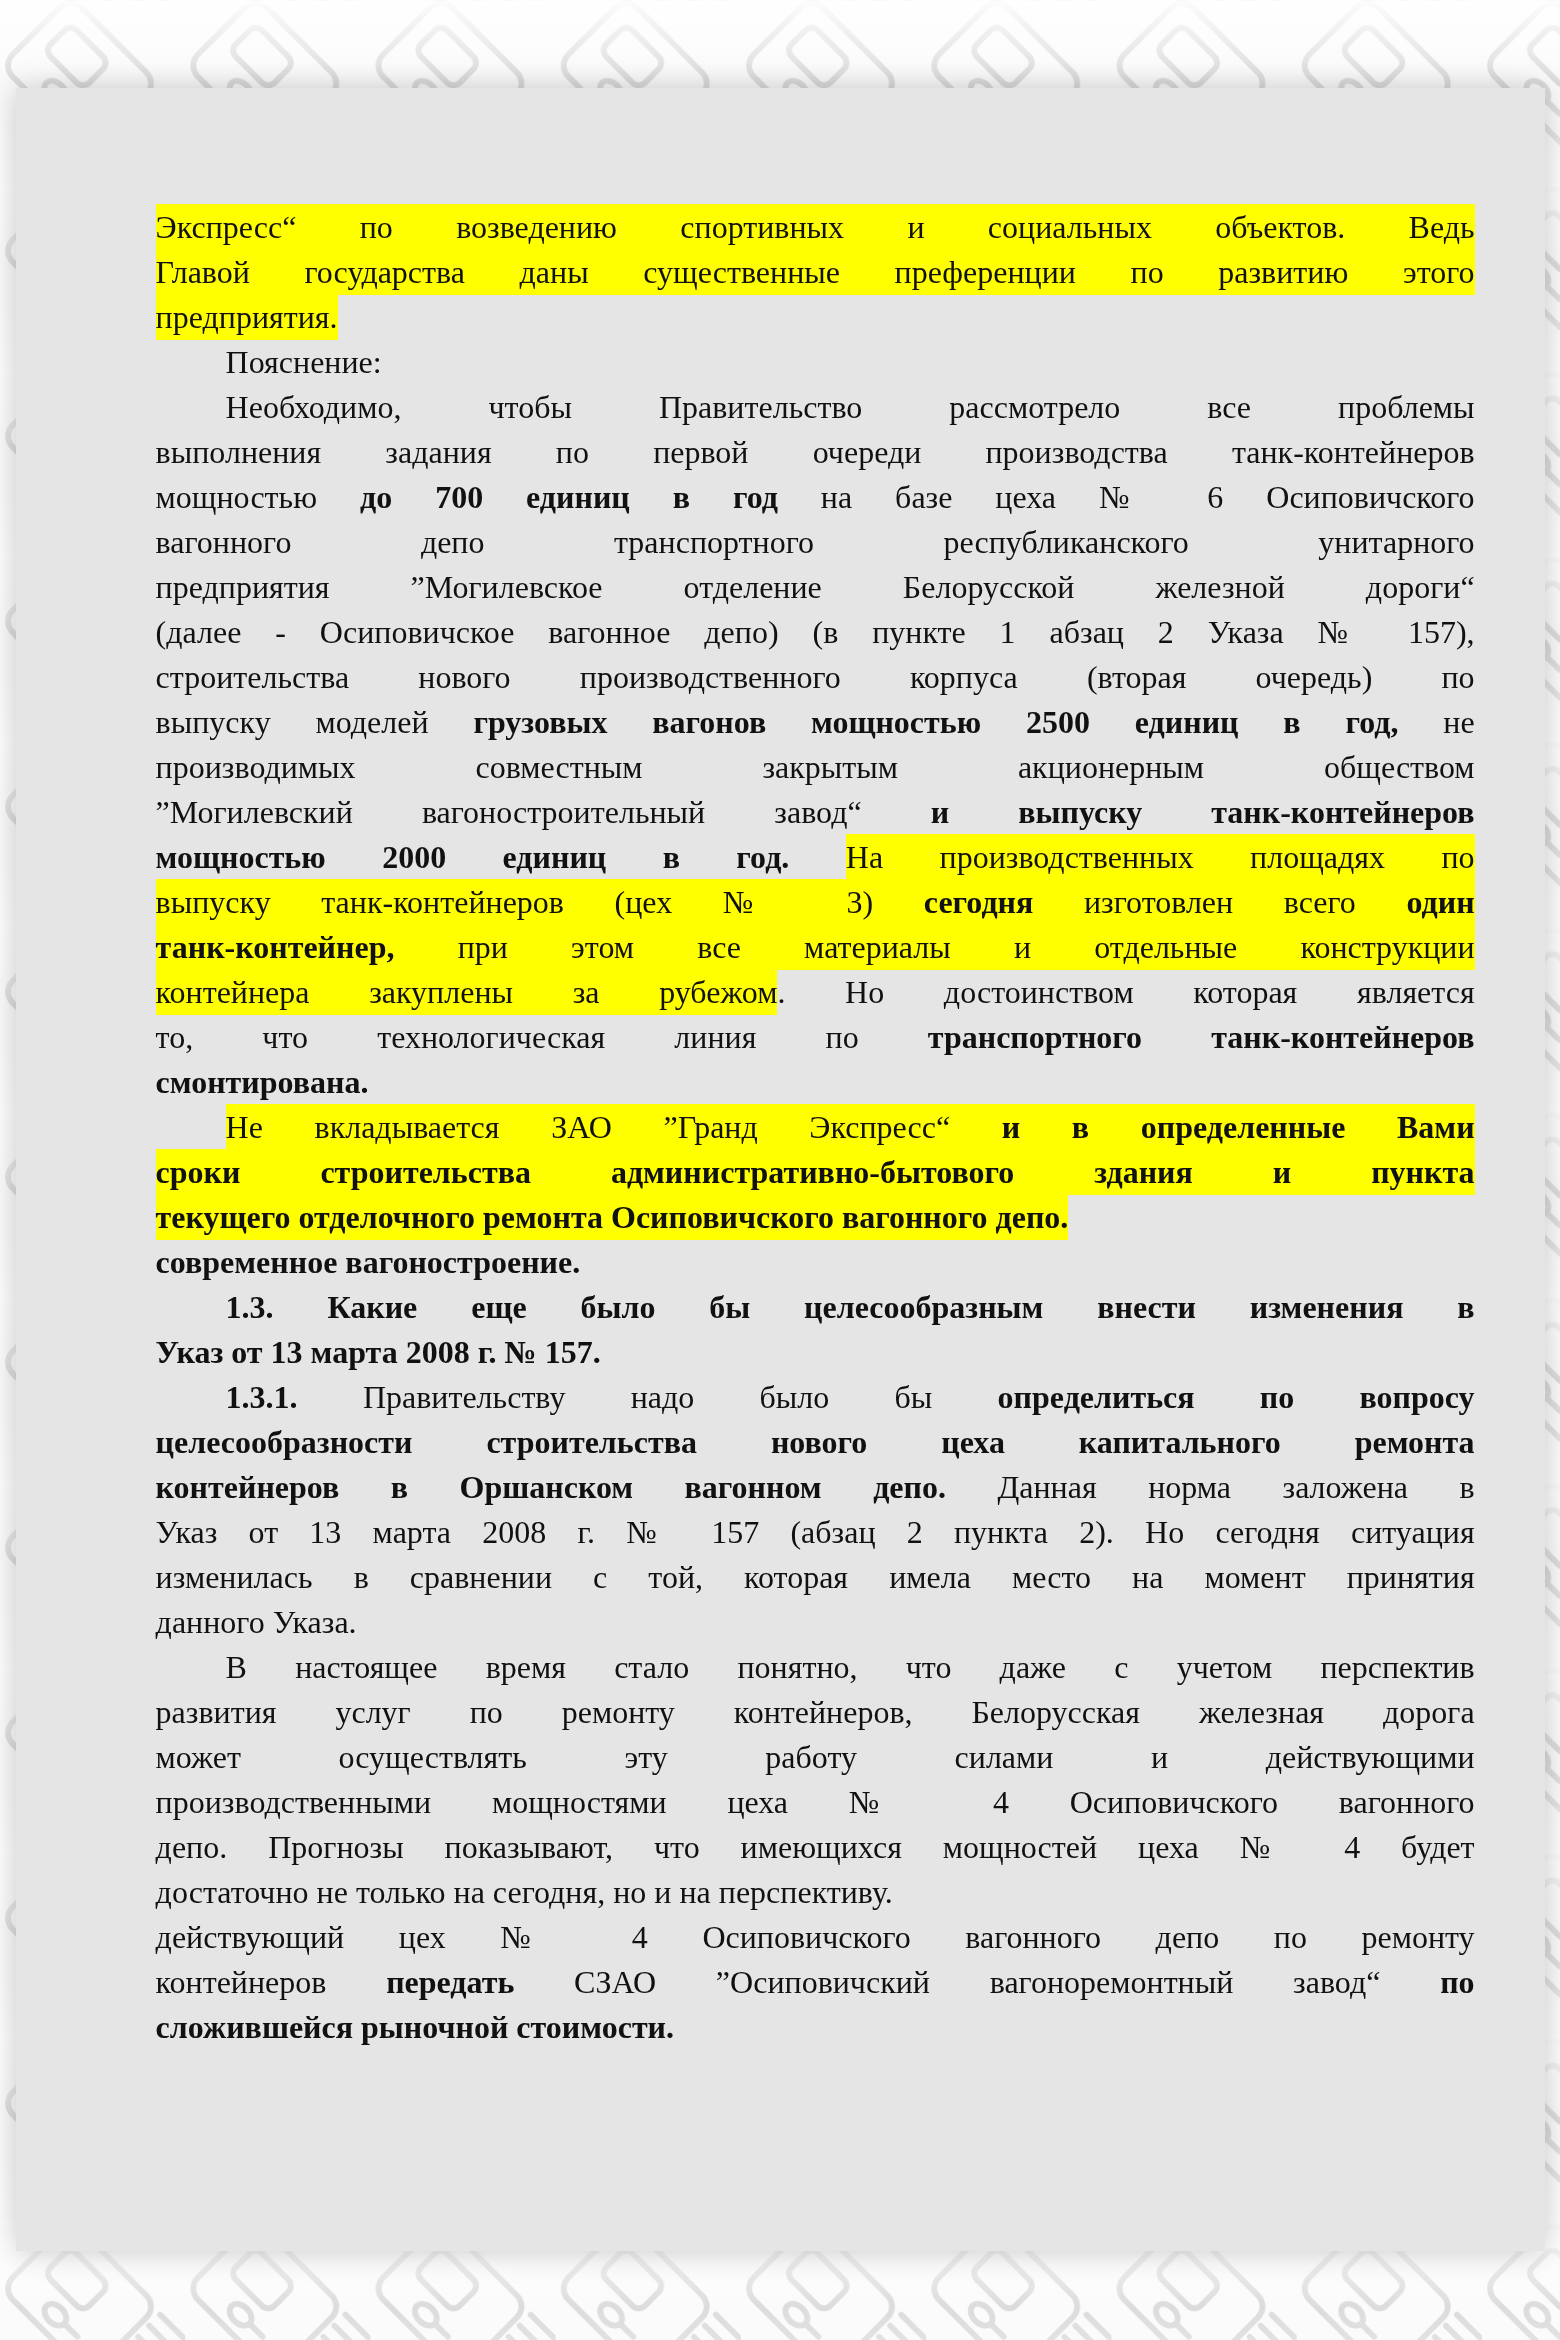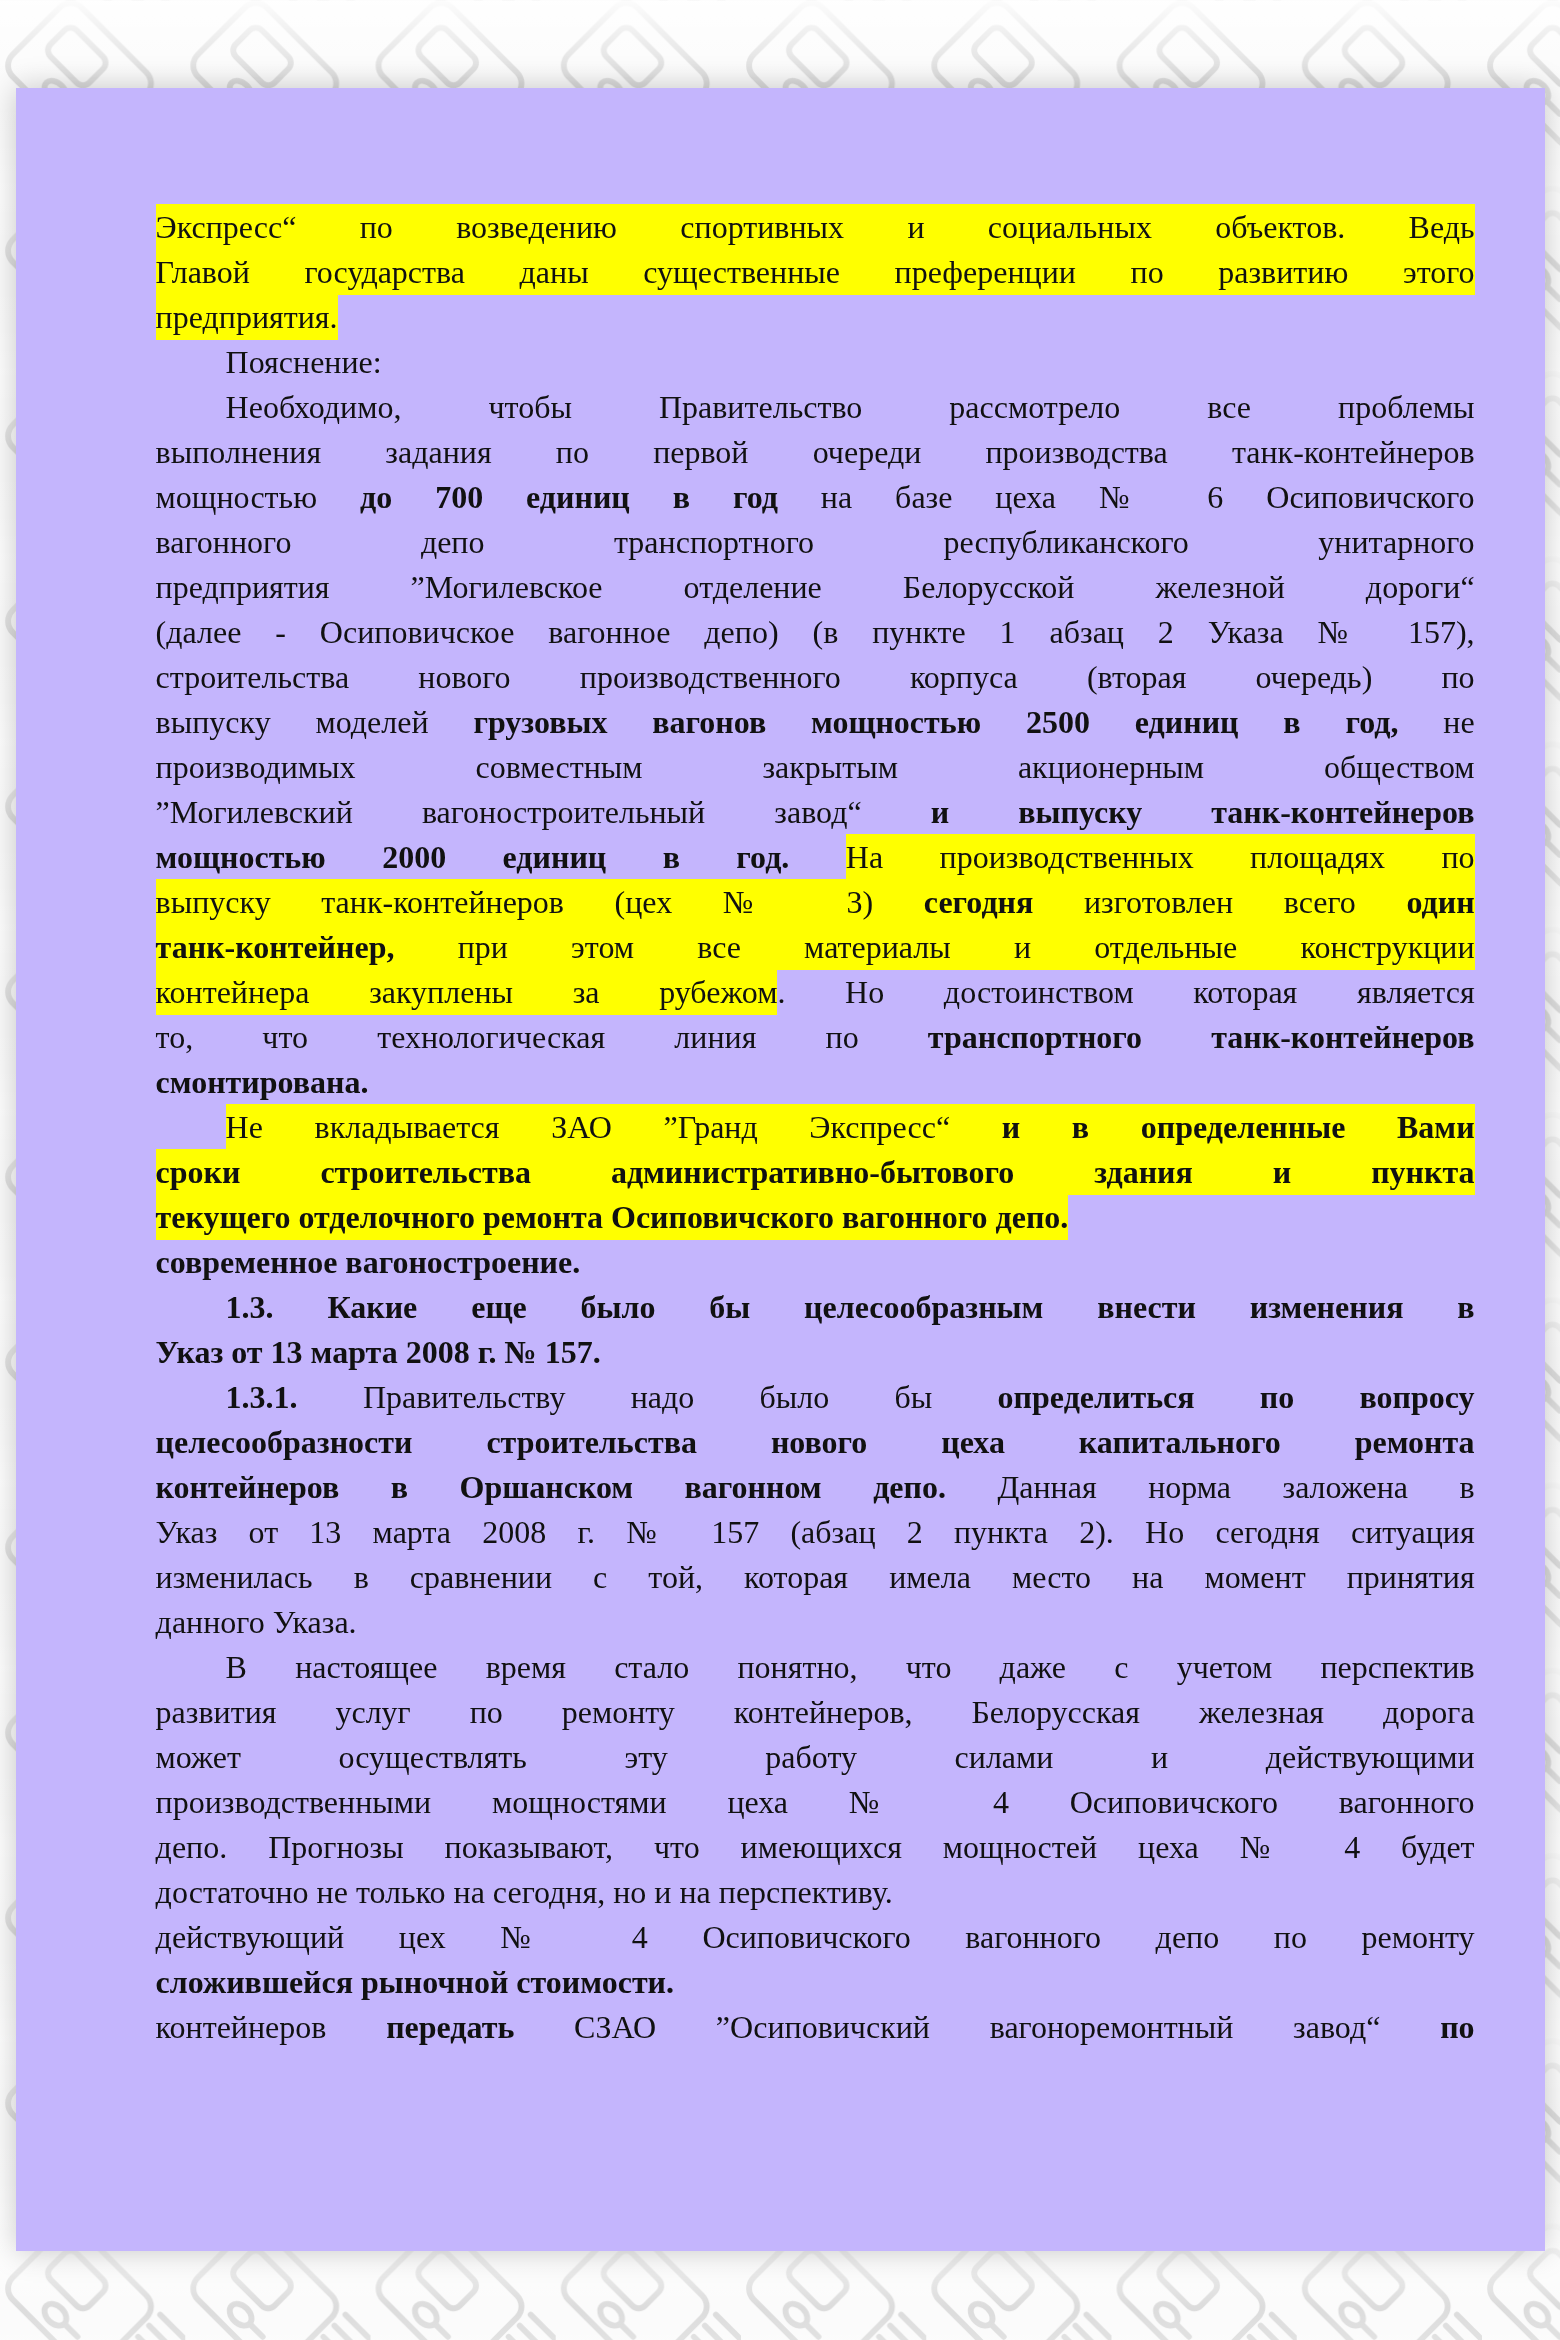--- a/index.html
+++ b/index.html
@@ -20,21 +20,21 @@
     height: 2341px;
     display: block;
   }
 
   .page {
     position: absolute;
     left: 15.6px;
     top: 88px;
     width: 1529px;
     height: 2163px;
-    background: #c4b5fd;
+    background: #e5e5e5;
     box-shadow: 0 0 29px rgba(0,0,0,0.22);
   }
 
   .doc {
     box-sizing: border-box;
     width: 100%;
     height: 100%;
     padding: 117px 70px 0 140px;
     font-family: "Liberation Serif", "DejaVu Serif", serif;
     font-size: 32px;
@@ -127,19 +127,19 @@
         <div class="doc-line"><span>Указ от 13 марта 2008 г. № 157 (абзац 2 пункта 2). Но сегодня ситуация</span></div>
         <div class="doc-line"><span>изменилась в сравнении с той, которая имела место на момент принятия</span></div>
         <div class="doc-line last"><span>данного Указа.</span></div>
         <div class="doc-line indent"><span>В настоящее время стало понятно, что даже с учетом перспектив</span></div>
         <div class="doc-line"><span>развития услуг по ремонту контейнеров, Белорусская железная дорога</span></div>
         <div class="doc-line"><span>может осуществлять эту работу силами и действующими</span></div>
         <div class="doc-line"><span>производственными мощностями цеха № 4 Осиповичского вагонного</span></div>
         <div class="doc-line"><span>депо. Прогнозы показывают, что имеющихся мощностей цеха № 4 будет</span></div>
         <div class="doc-line last"><span>достаточно не только на сегодня, но и на перспективу.</span></div>
         <div class="doc-line"><span>действующий цех № 4 Осиповичского вагонного депо по ремонту</span></div>
+        <div class="doc-line"><span>контейнеров </span><span class="b">передать</span><span> СЗАО ”Осиповичский вагоноремонтный завод“ </span><span class="b">по</span></div>
         <div class="doc-line last"><span class="b">сложившейся рыночной стоимости.</span></div>
-        <div class="doc-line"><span>контейнеров </span><span class="b">передать</span><span> СЗАО ”Осиповичский вагоноремонтный завод“ </span><span class="b">по</span></div>
       </div>
   </div>
 
 </div>
 
 
 </body></html>

